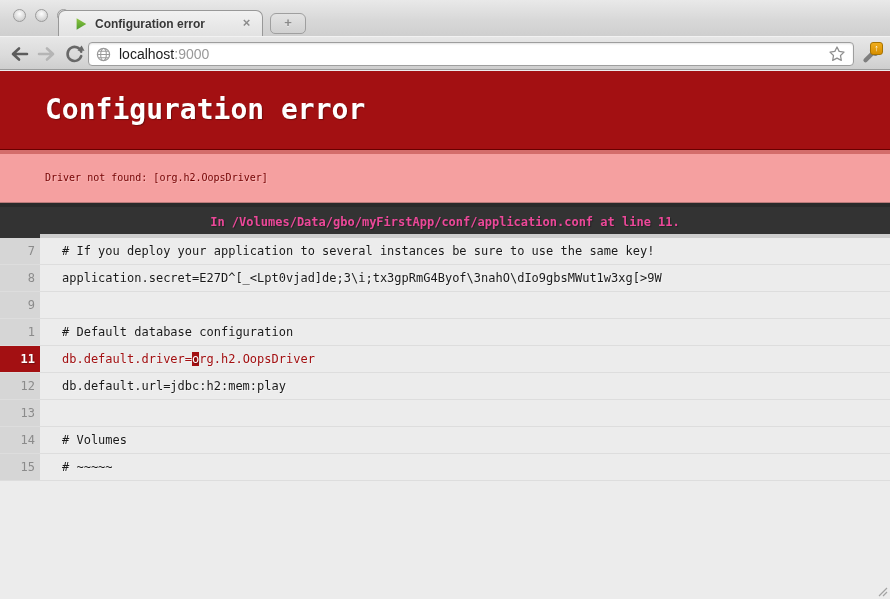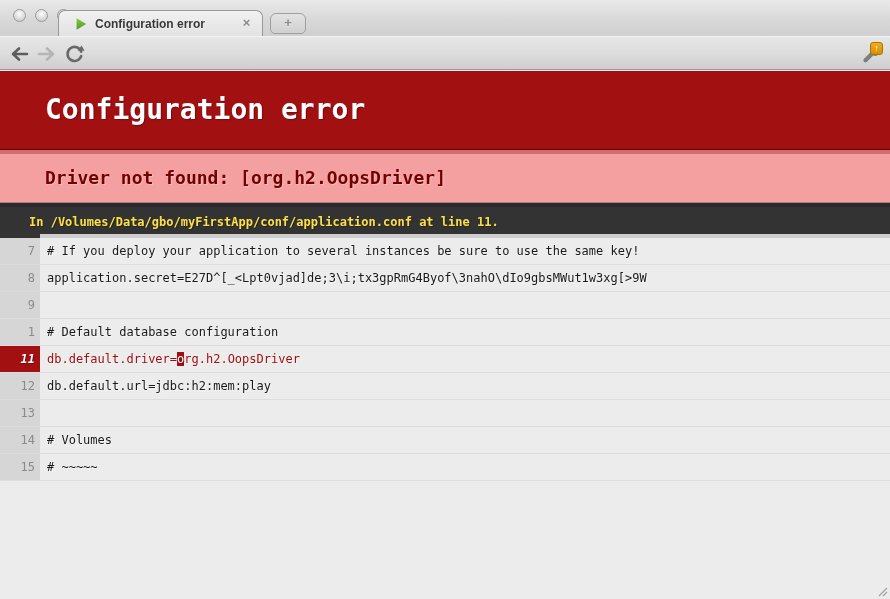--- a/index.html
+++ b/index.html
@@ -84,45 +84,45 @@
   .err-title {
     background: #A31012; color: #ffffff;
     padding: 20px 45px; font-size: 28px; font-weight: bold; line-height: 38px;
     border-bottom: 1px solid #690000;
     text-shadow: 1px 1px 1px rgba(0,0,0,0.3);
     font-family: "DejaVu Sans Mono", "Liberation Mono", monospace;
   }
   .err-detail {
     background: #F5A0A0; color: #730000;
     border-top: 4px solid #D36D6B; border-bottom: 1px solid #BA7A7A;
-    padding: 15px 45px; font-size: 18px; line-height: 18px;
+    padding: 15px 45px; font-size: 10px; line-height: 18px;
     text-shadow: 1px 1px 1px rgba(255,255,255,0.3);
-    font-weight: bold;
   }
   .err-location {
-    background: #333333; color: #fde047;
+    background: #333333; color: #ec4899;
     border-top: 4px solid #2a2a2a;
     padding: 7px 29px; font-size: 12px; font-weight: bold; line-height: 17px;
     text-shadow: 1px 1px 1px rgba(0,0,0,0.3);
+    text-align: center;
   }
   .src-row {
     position: relative; font-size: 12px; line-height: 16px;
     border-bottom: 1px solid #DDDDDD; height: 27px; background: #ECECEC;
     text-shadow: 1px 1px 1px rgba(255,255,255,0.5);
   }
   .src-row .ln {
     display: inline-block; width: 40px; height: 26px; padding: 5px 5px;
     background: #D6D6D6; color: #8B8B8B; text-align: right; text-shadow: none;
   }
   .src-row .code {
     position: absolute; left: 40px; right: 0; top: 0; height: 26px;
-    padding: 5px 7px; white-space: pre; color: #1a1a1a;
+    padding: 5px 22px; white-space: pre; color: #1a1a1a;
   }
   .src-row.first .code { border-top: 4px solid #CDCDCD; margin-top: -4px; }
-  .src-row.error .ln { background: #A31012; color: #ffffff; font-weight: bold; text-shadow: 1px 1px 1px rgba(0,0,0,0.3); font-style: italic; }
+  .src-row.error .ln { background: #A31012; color: #ffffff; font-weight: bold; text-shadow: 1px 1px 1px rgba(0,0,0,0.3); }
   .src-row.error .code { color: #A31012; }
   .src-row.error .marker { background: #A31012; color: #ffffff; text-shadow: 1px 1px 1px rgba(0,0,0,0.3); }
 
   .resize-grip { position: absolute; right: 2px; bottom: 2px; width: 13px; height: 13px; }
 </style>
 </head>
 <body>
 
 <div>
 
@@ -153,20 +153,31 @@
       <path d="M19 11 H6 M11 5.5 L5 11 l6 5.5" fill="none" stroke="#5c5c5c" stroke-width="2.6" stroke-linecap="round" stroke-linejoin="round"></path>
     </svg>
     <svg class="nav-btn btn-forward" viewBox="0 0 22 22">
       <path d="M3 11 H16 M11 5.5 L17 11 l-6 5.5" fill="none" stroke="#b5b5b5" stroke-width="2.6" stroke-linecap="round" stroke-linejoin="round"></path>
     </svg>
     <svg class="nav-btn btn-reload" viewBox="0 0 22 22">
       <path d="M17.2 13.2 a7 7 0 1 1 0-4.5" fill="none" stroke="#686868" stroke-width="2.6" stroke-linecap="round"></path>
       <polygon points="13.5,7.8 20.5,7.8 17.6,2.6" fill="#686868"></polygon>
     </svg>
 
+    <div class="omnibox">
+      <svg class="omni-globe" viewBox="0 0 16 16">
+        <circle cx="8" cy="8" r="6.5" fill="none" stroke="#9a9a9a" stroke-width="1.3"></circle>
+        <ellipse cx="8" cy="8" rx="3" ry="6.5" fill="none" stroke="#9a9a9a" stroke-width="1.1"></ellipse>
+        <path d="M1.8 8 h12.4 M2.8 4.5 h10.4 M2.8 11.5 h10.4" fill="none" stroke="#9a9a9a" stroke-width="1.1"></path>
+      </svg>
+      <span class="omni-text"><span class="omni-host">localhost</span><span class="omni-port">:9000</span></span>
+      <svg class="omni-star" viewBox="0 0 20 20">
+        <path d="M10 2.2 l2.4 4.9 5.4.8 -3.9 3.8 .9 5.4 L10 14.6 l-4.8 2.5 .9-5.4 L2.2 7.9 l5.4-.8 z" fill="none" stroke="#8f8f8f" stroke-width="1.4" stroke-linejoin="round"></path>
+      </svg>
+    </div>
 
     <svg class="menu-wrench" viewBox="0 0 22 22">
       <path d="M19.2 6.2 a4.3 4.3 0 0 1 -5.9 5.3 L7 17.8 a2.1 2.1 0 0 1 -3 -3 l6.3 -6.3 a4.3 4.3 0 0 1 5.3 -5.9 l-2.4 2.4 .6 2.6 2.6.6 z" fill="#7e7e7e"></path>
     </svg>
     <div class="menu-badge">↑</div>
   </div>
 
   <div class="content">
     <h1 class="err-title">Configuration error</h1>
     <p class="err-detail">Driver not found: [org.h2.OopsDriver]</p>

